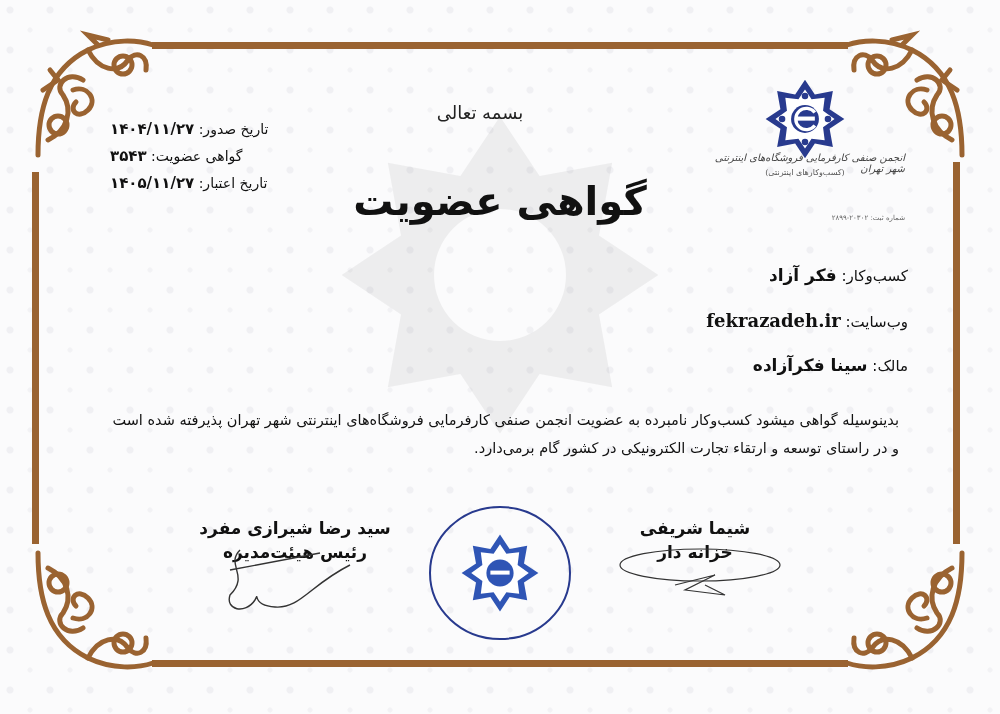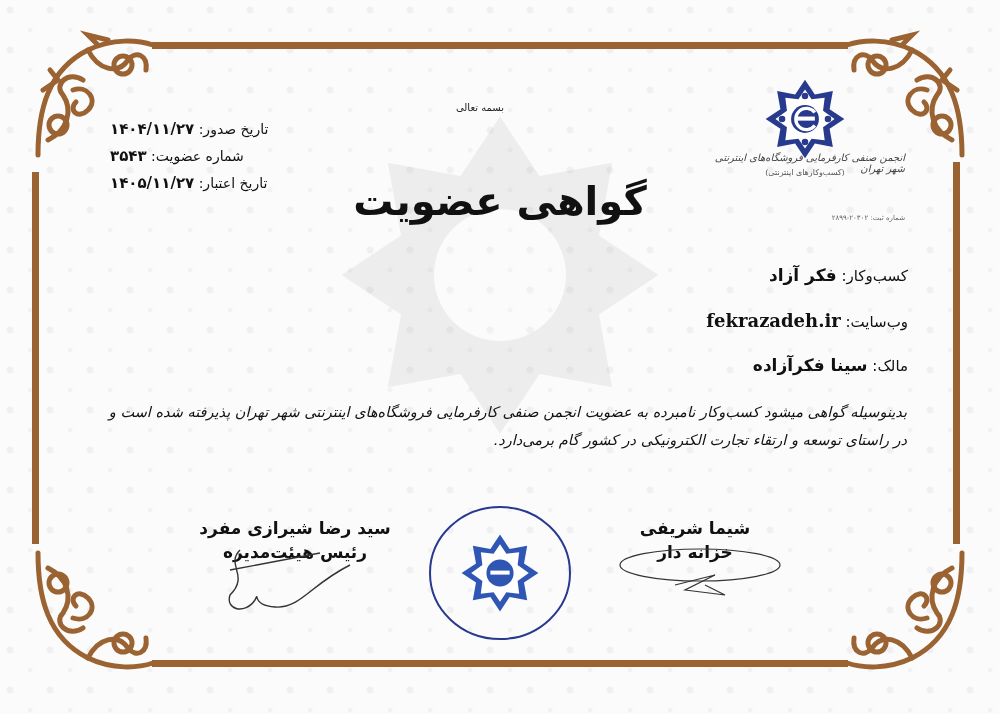--- a/index.html
+++ b/index.html
@@ -33,37 +33,37 @@
     .header-logo { position: absolute; left: 760px; top: 78px; width: 90px; height: 82px; }
     .header-logo svg { width: 100%; height: 100%; }
     .org-name { position: absolute; left: 705px; top: 152px; width: 200px; text-align: right;
       font-family: "DejaVu Serif", serif; font-style: italic; font-size: 10px; color: #444; }
     .org-sub { position: absolute; left: 705px; top: 168px; width: 200px; text-align: center;
       font-family: "DejaVu Serif", serif; font-size: 8px; color: #555; }
     .org-reg { position: absolute; left: 705px; top: 182px; width: 200px; 
       font-size: 7px; color: #666; margin-top: 32px; }
 
     .bismillah { position: absolute; left: 420px; top: 102px; width: 120px; text-align: center;
-      font-size: 10px; color: #222; }
+      font-size: 18px; color: #222; }
 
     .meta { position: absolute; left: 110px; top: 116px; width: 185px; font-size: 14px; line-height: 27px; text-align: left; }
     .meta .row b { font-weight: bold; font-size: 15px; }
 
     .title { position: absolute; left: 330px; top: 178px; width: 340px; text-align: center;
       font-size: 40px; font-weight: bold; color: #111; }
 
     .field { position: absolute; right: 92px; font-size: 15px; text-align: left; }
     .field b { font-size: 17px; font-weight: bold; }
     .field-business { top: 265px; }
     .field-website { top: 310px; }
     .field-website b { font-family: "DejaVu Serif", serif; font-size: 18px; }
     .field-owner { top: 355px; }
 
     .body-text { position: absolute; left: 95px; top: 398px; width: 812px; font-size: 14.5px; line-height: 28px; text-align: right; }
-    .body-text p { margin: 0; font-style: italic; }
+    .body-text p { margin: 8px; }
 
     .sig { position: absolute; text-align: center; font-weight: bold; }
     .sig-left { left: 190px; top: 518px; width: 210px; }
     .sig-right { left: 620px; top: 518px; width: 150px; }
     .sig .name { font-size: 17px; }
     .sig .role { font-size: 17px; margin-top: 4px; }
     .scribble { position: absolute; }
     .scribble svg { width: 100%; height: 100%; }
     .scribble-left { left: 220px; top: 545px; width: 140px; height: 75px; }
     .scribble-right { left: 615px; top: 545px; width: 170px; height: 60px; }
@@ -157,21 +157,21 @@
 <div class="org-reg rtl">شماره ثبت: ۲۰۳۰۲-۲۸۹۹</div>
 
 <div class="bismillah rtl">بسمه تعالی</div>
 
 <div class="meta rtl">
   <div class="row">
     <span>تاریخ صدور:</span>
     <b>۱۴۰۴/۱۱/۲۷</b>
   </div>
   <div class="row">
-    <span>شماره عضویت:</span>
+    <span>گواهی عضویت:</span>
     <b>۳۵۴۳</b>
   </div>
   <div class="row">
     <span>تاریخ اعتبار:</span>
     <b>۱۴۰۵/۱۱/۲۷</b>
   </div>
 </div>
 
 <div class="title rtl">گواهی عضویت</div>
 

